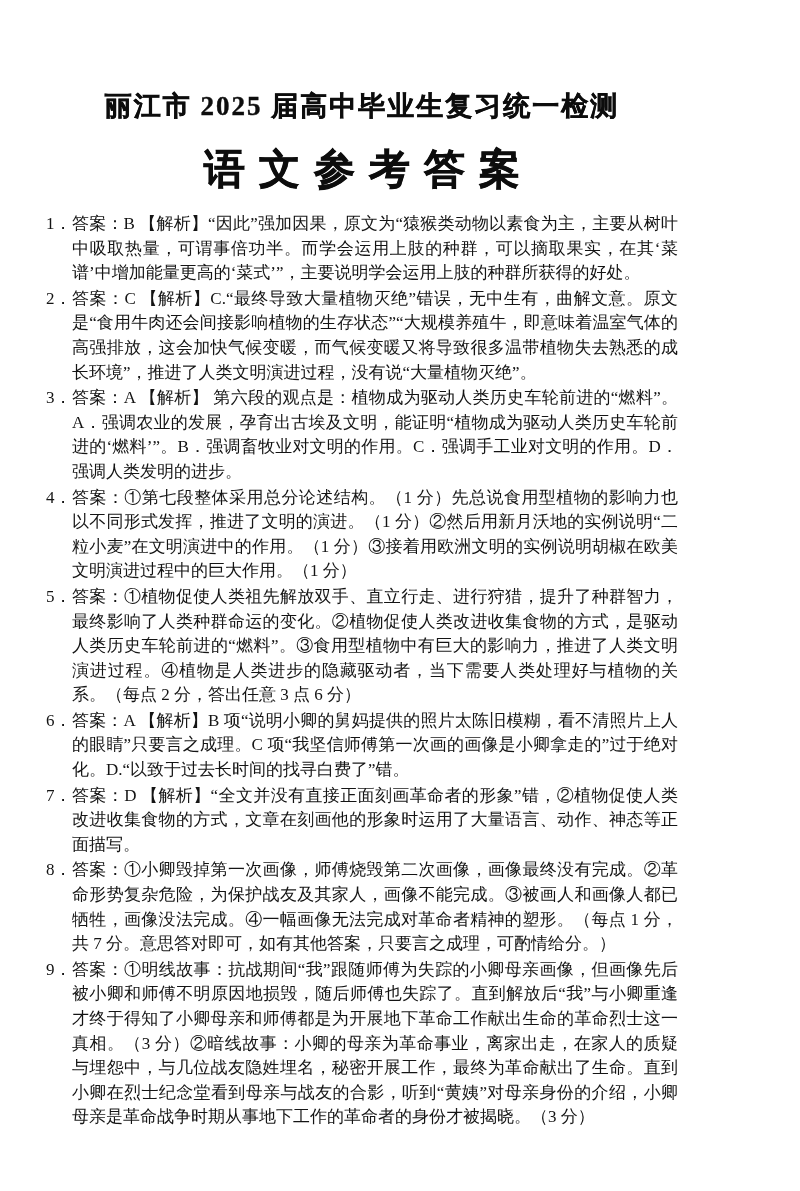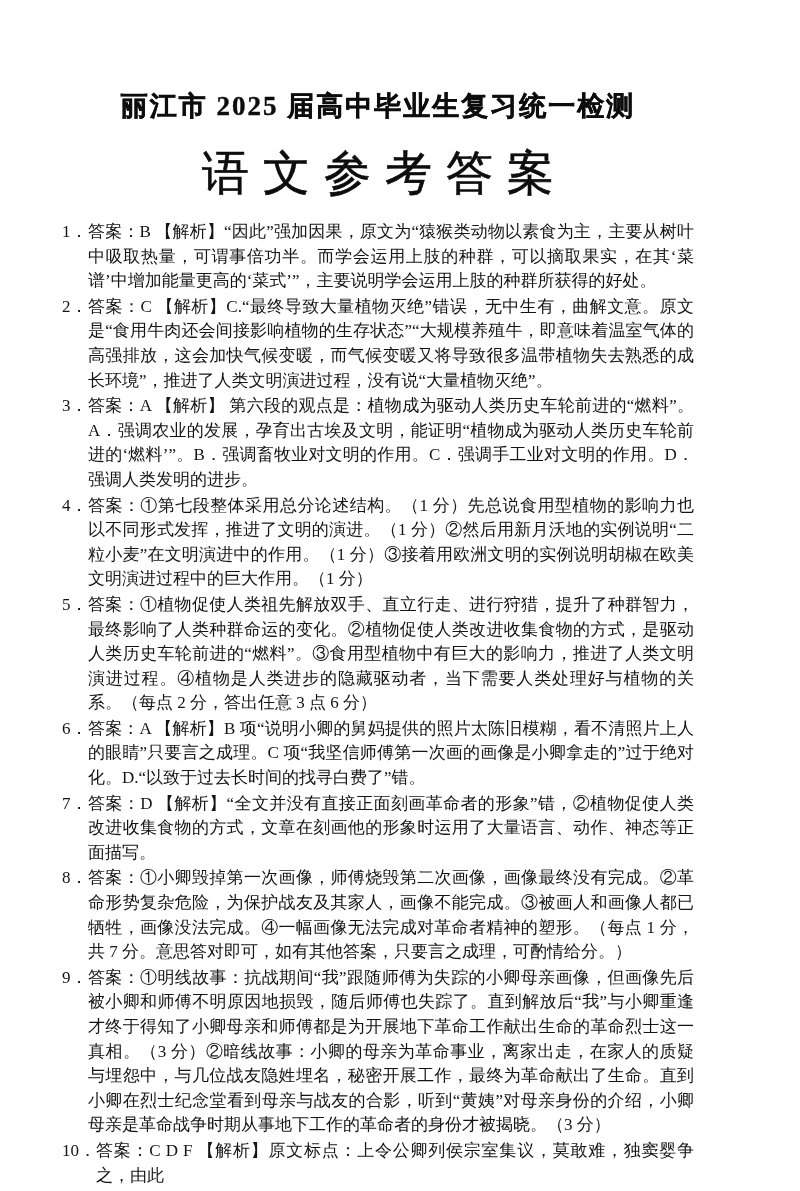--- a/index.html
+++ b/index.html
@@ -13,37 +13,36 @@
     overflow: hidden;
     color: #111111;
     font-family: "Liberation Serif", "DejaVu Serif", serif;
     position: relative;
   }
   .page {
     box-sizing: border-box;
     width: 730px;
     height: 1191px;
     padding: 88px 52px 0 46px;
-    margin-left: 16px;
   }
   .exam-title {
     margin: 0 0 18px 0;
     text-align: center;
     font-size: 27px;
     font-weight: 900;
     letter-spacing: 2px;
     color: #0d0d0d;
     
     -webkit-text-stroke: 0.4px #0d0d0d;
   }
   .subject-title {
     margin: 0 0 15px 0;
     text-align: center;
-    font-size: 47px;
-    font-weight: 400;
+    font-size: 41px;
+    font-weight: 700;
     letter-spacing: 14px;
     text-indent: 14px; 
     color: #0d0d0d;
     -webkit-text-stroke: 0.6px #0d0d0d;
   }
   .answers {
     font-size: 17px;
     line-height: 24.6px;
     text-align: justify;
     color: #141414;
@@ -111,19 +110,15 @@
     <div class="item">
       <span class="num">8．</span>
       <span class="text">答案：①小卿毁掉第一次画像，师傅烧毁第二次画像，画像最终没有完成。②革命形势复杂危险，为保护战友及其家人，画像不能完成。③被画人和画像人都已牺牲，画像没法完成。④一幅画像无法完成对革命者精神的塑形。（每点 1 分，共 7 分。意思答对即可，如有其他答案，只要言之成理，可酌情给分。）</span>
     </div>
 
     <div class="item">
       <span class="num">9．</span>
       <span class="text">答案：①明线故事：抗战期间“我”跟随师傅为失踪的小卿母亲画像，但画像先后被小卿和师傅不明原因地损毁，随后师傅也失踪了。直到解放后“我”与小卿重逢才终于得知了小卿母亲和师傅都是为开展地下革命工作献出生命的革命烈士这一真相。（3 分）②暗线故事：小卿的母亲为革命事业，离家出走，在家人的质疑与埋怨中，与几位战友隐姓埋名，秘密开展工作，最终为革命献出了生命。直到小卿在烈士纪念堂看到母亲与战友的合影，听到“黄姨”对母亲身份的介绍，小卿母亲是革命战争时期从事地下工作的革命者的身份才被揭晓。（3 分）</span>
     </div>
 
-    <div class="item">
-      <span class="num">10．</span>
-      <span class="text">答案：C D F 【解析】原文标点：上令公卿列侯宗室集议，莫敢难，独窦婴争之，由此</span>
-    </div>
 
   </div>
 </div>
 
 </body></html>

